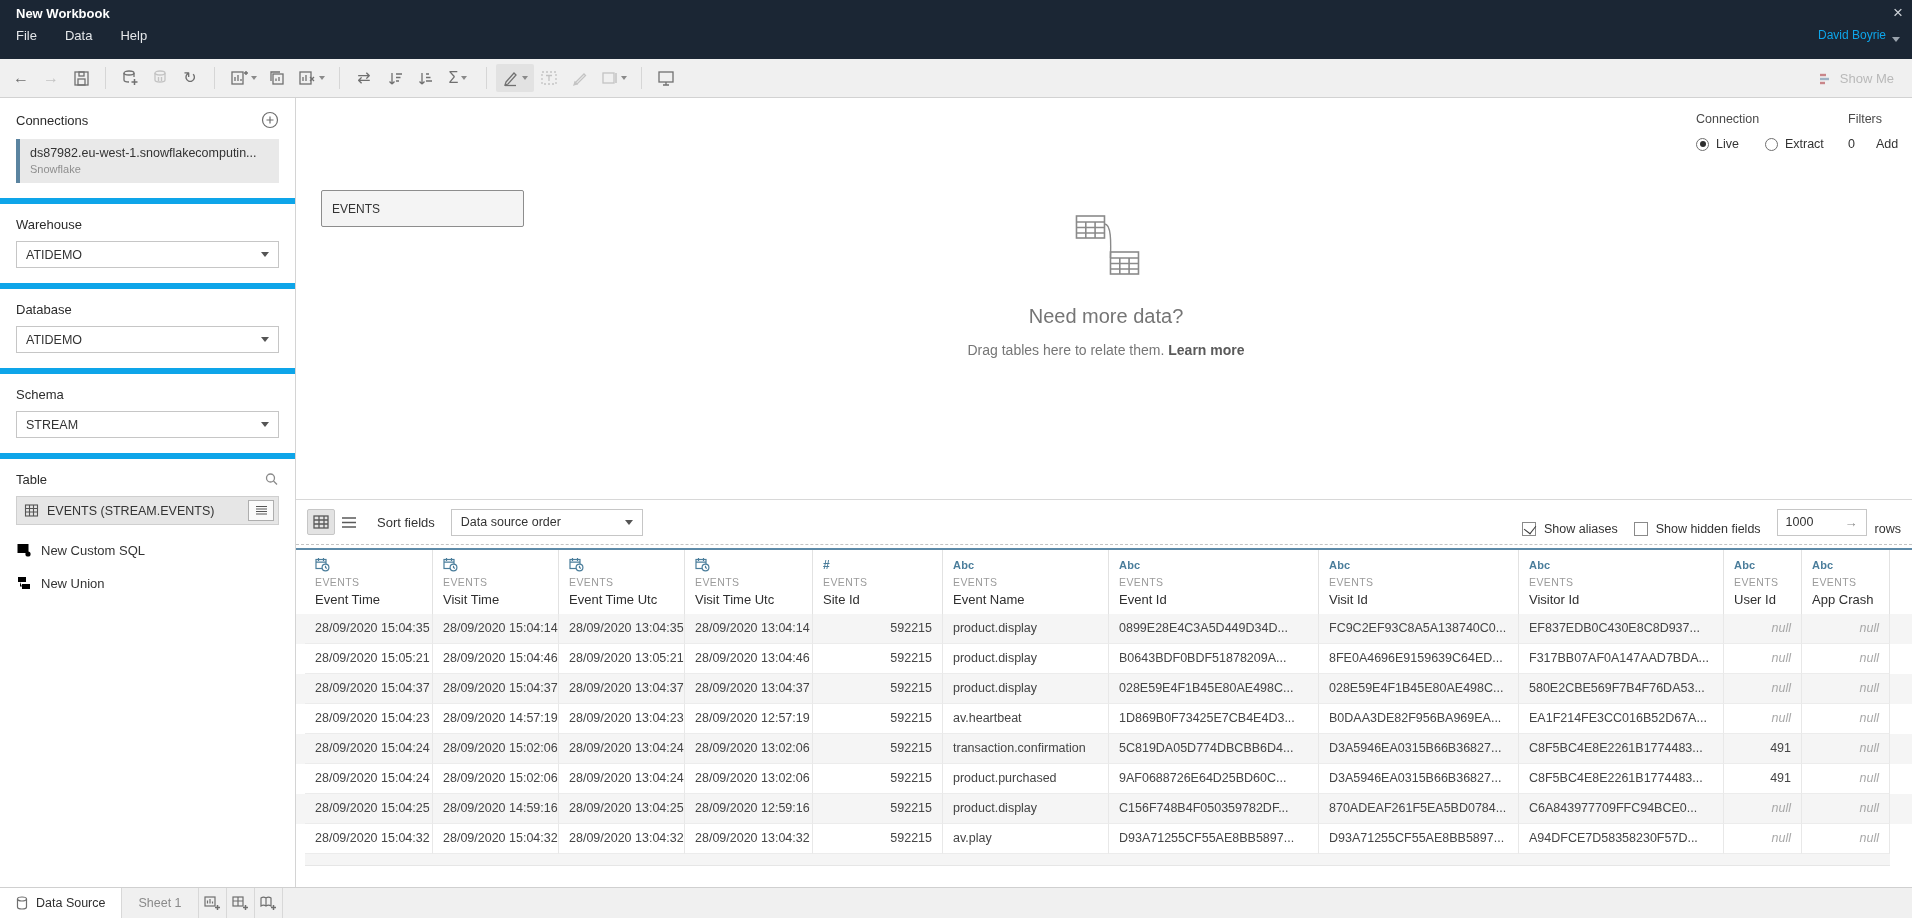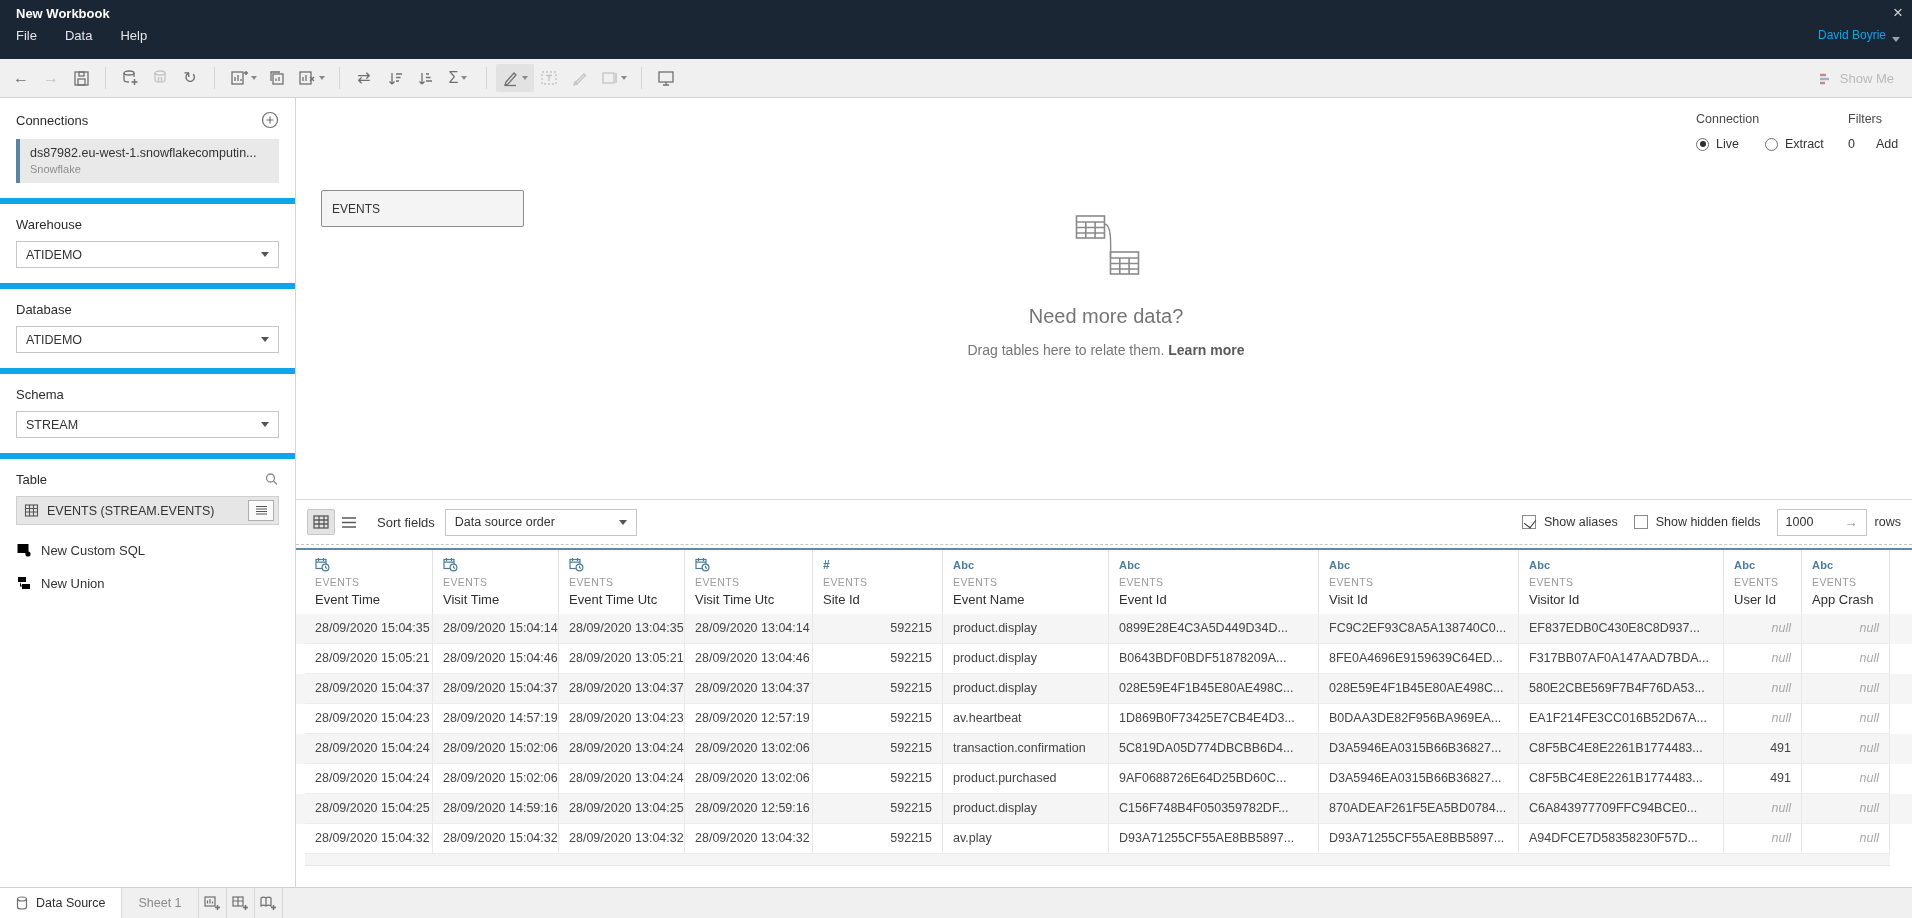--- a/index.html
+++ b/index.html
@@ -68,23 +68,23 @@
 .empty-sub { font-size:14px; color:#767676; margin-top:14px; }
 .empty-sub b { color:#5a5a5a; cursor:pointer; }
 
 
 .gridpane { height:386px; position:relative; overflow:hidden; }
 .grid-toolbar { height:45px; display:flex; align-items:center; padding:0 11px; border-bottom:1px dashed #c4c4c4; }
 .view-btn { width:28px; height:26px; display:flex; align-items:center; justify-content:center; border:1px solid transparent; background:transparent; cursor:pointer; }
 .view-btn.sel { background:#e3e3e3; border-color:#c6c6c6; border-radius:2px; }
 .view-btn svg { stroke:#5a5a5a; fill:none; stroke-width:1.3; }
 .sort-label { margin-left:14px; font-size:13px; color:#333; }
-.sort-select { margin-left:10px; width:192px; height:27px; border:1px solid #c6c6c6; background:#fff; display:flex; align-items:center; justify-content:space-between; padding:0 9px; font-size:12.5px; color:#333; cursor:pointer; }
+.sort-select { margin-left:16px; width:192px; height:27px; border:1px solid #c6c6c6; background:#fff; display:flex; align-items:center; justify-content:space-between; padding:0 9px; font-size:12.5px; color:#333; cursor:pointer; }
 .sort-select .caret { border-top-color:#555; }
-.grid-tb-right { margin-left:auto; display:flex; align-items:center; gap:8px; font-size:12.5px; color:#333; }
+.grid-tb-right { margin-left:auto; display:flex; align-items:flex-end; gap:8px; font-size:12.5px; color:#333; }
 .cb { width:14px; height:14px; border:1px solid #8a8a8a; background:#fff; position:relative; flex:none; cursor:pointer; }
 .cb.checked::after { content:""; position:absolute; left:2.5px; top:0.5px; width:7px; height:9px; border:solid #3b3b3b; border-width:0 1.6px 1.6px 0; transform:rotate(38deg); }
 .cb-label { margin-right:8px; cursor:default; }
 .rows-input { width:90px; height:27px; border:1px solid #c6c6c6; background:#fff; display:flex; align-items:center; justify-content:space-between; padding:0 8px; font-size:12.5px; color:#333; }
 .rows-input .arrow { color:#8a8a8a; font-size:13px; cursor:pointer; }
 
 .grid-table { position:absolute; top:48px; left:0; right:0; bottom:0; border-top:2px solid #5d8aa8; }
 .grid-header { display:flex; padding-left:9px; background:#fff; height:64px; }
 .gh-cell { flex:none; padding:6px 4px 0 10px; border-right:1px solid #e2e2e2; overflow:hidden; cursor:pointer; }
 .gh-icon { height:17px; display:flex; align-items:center; }

